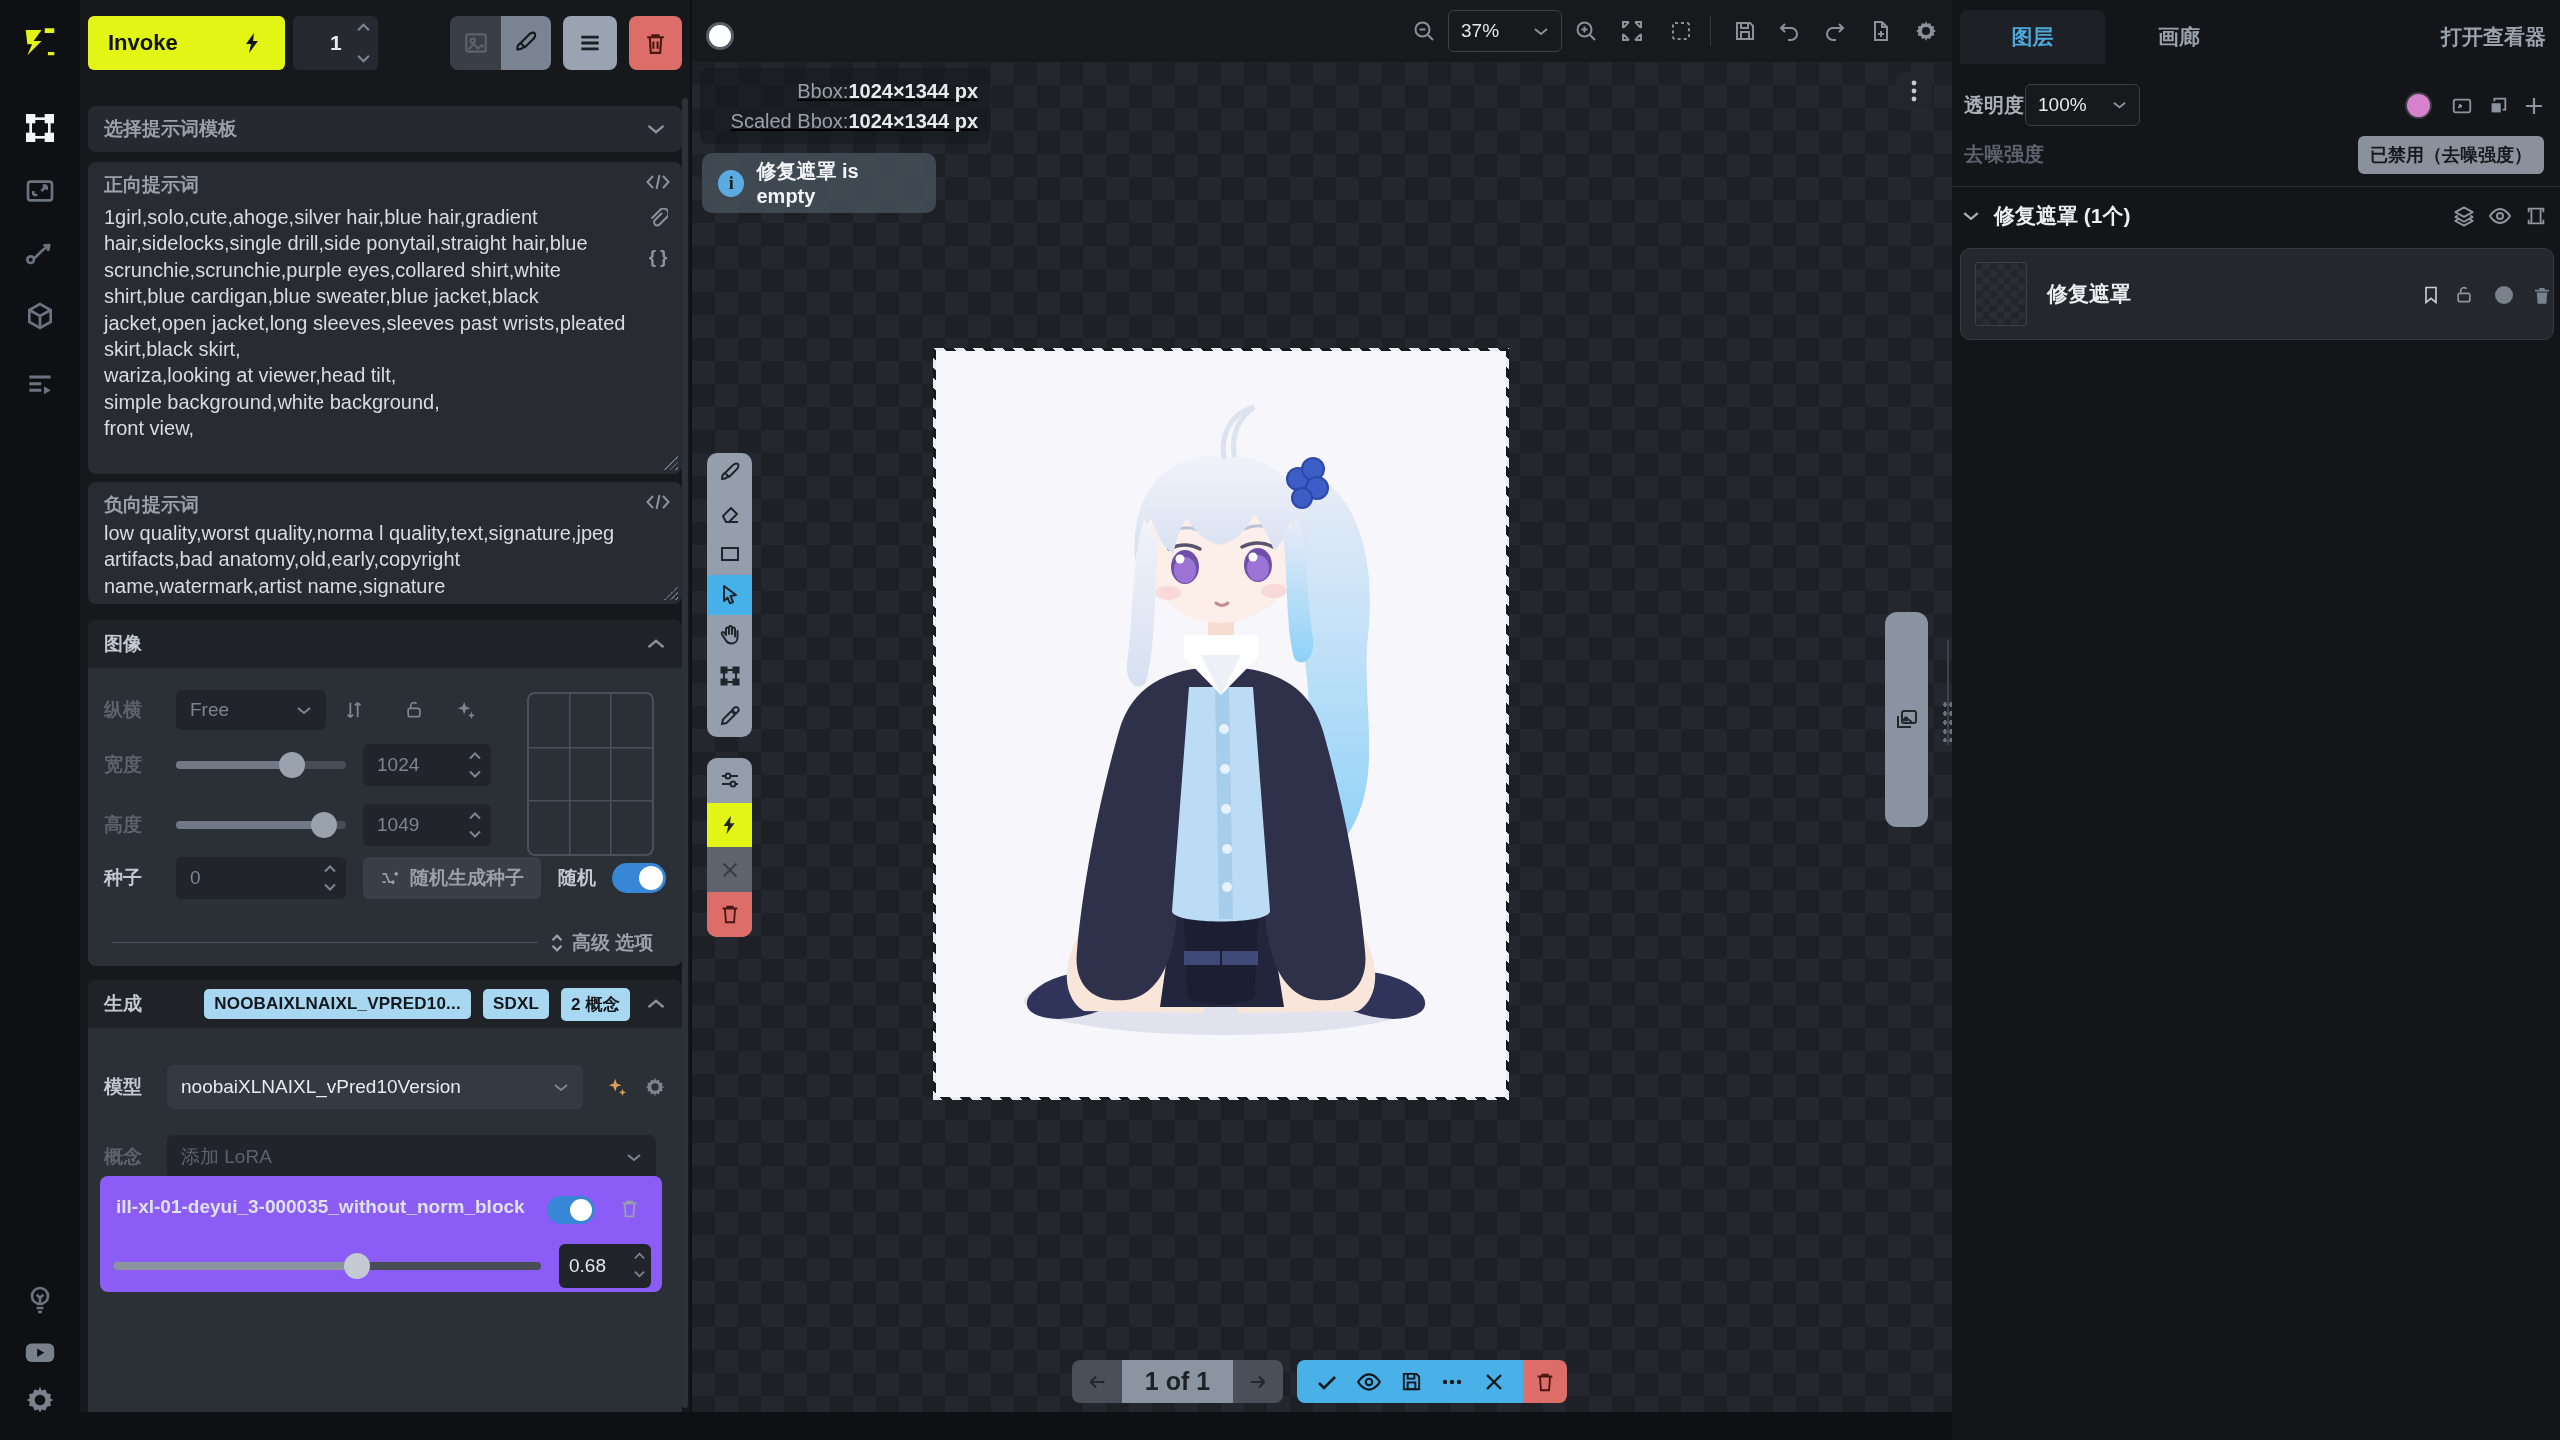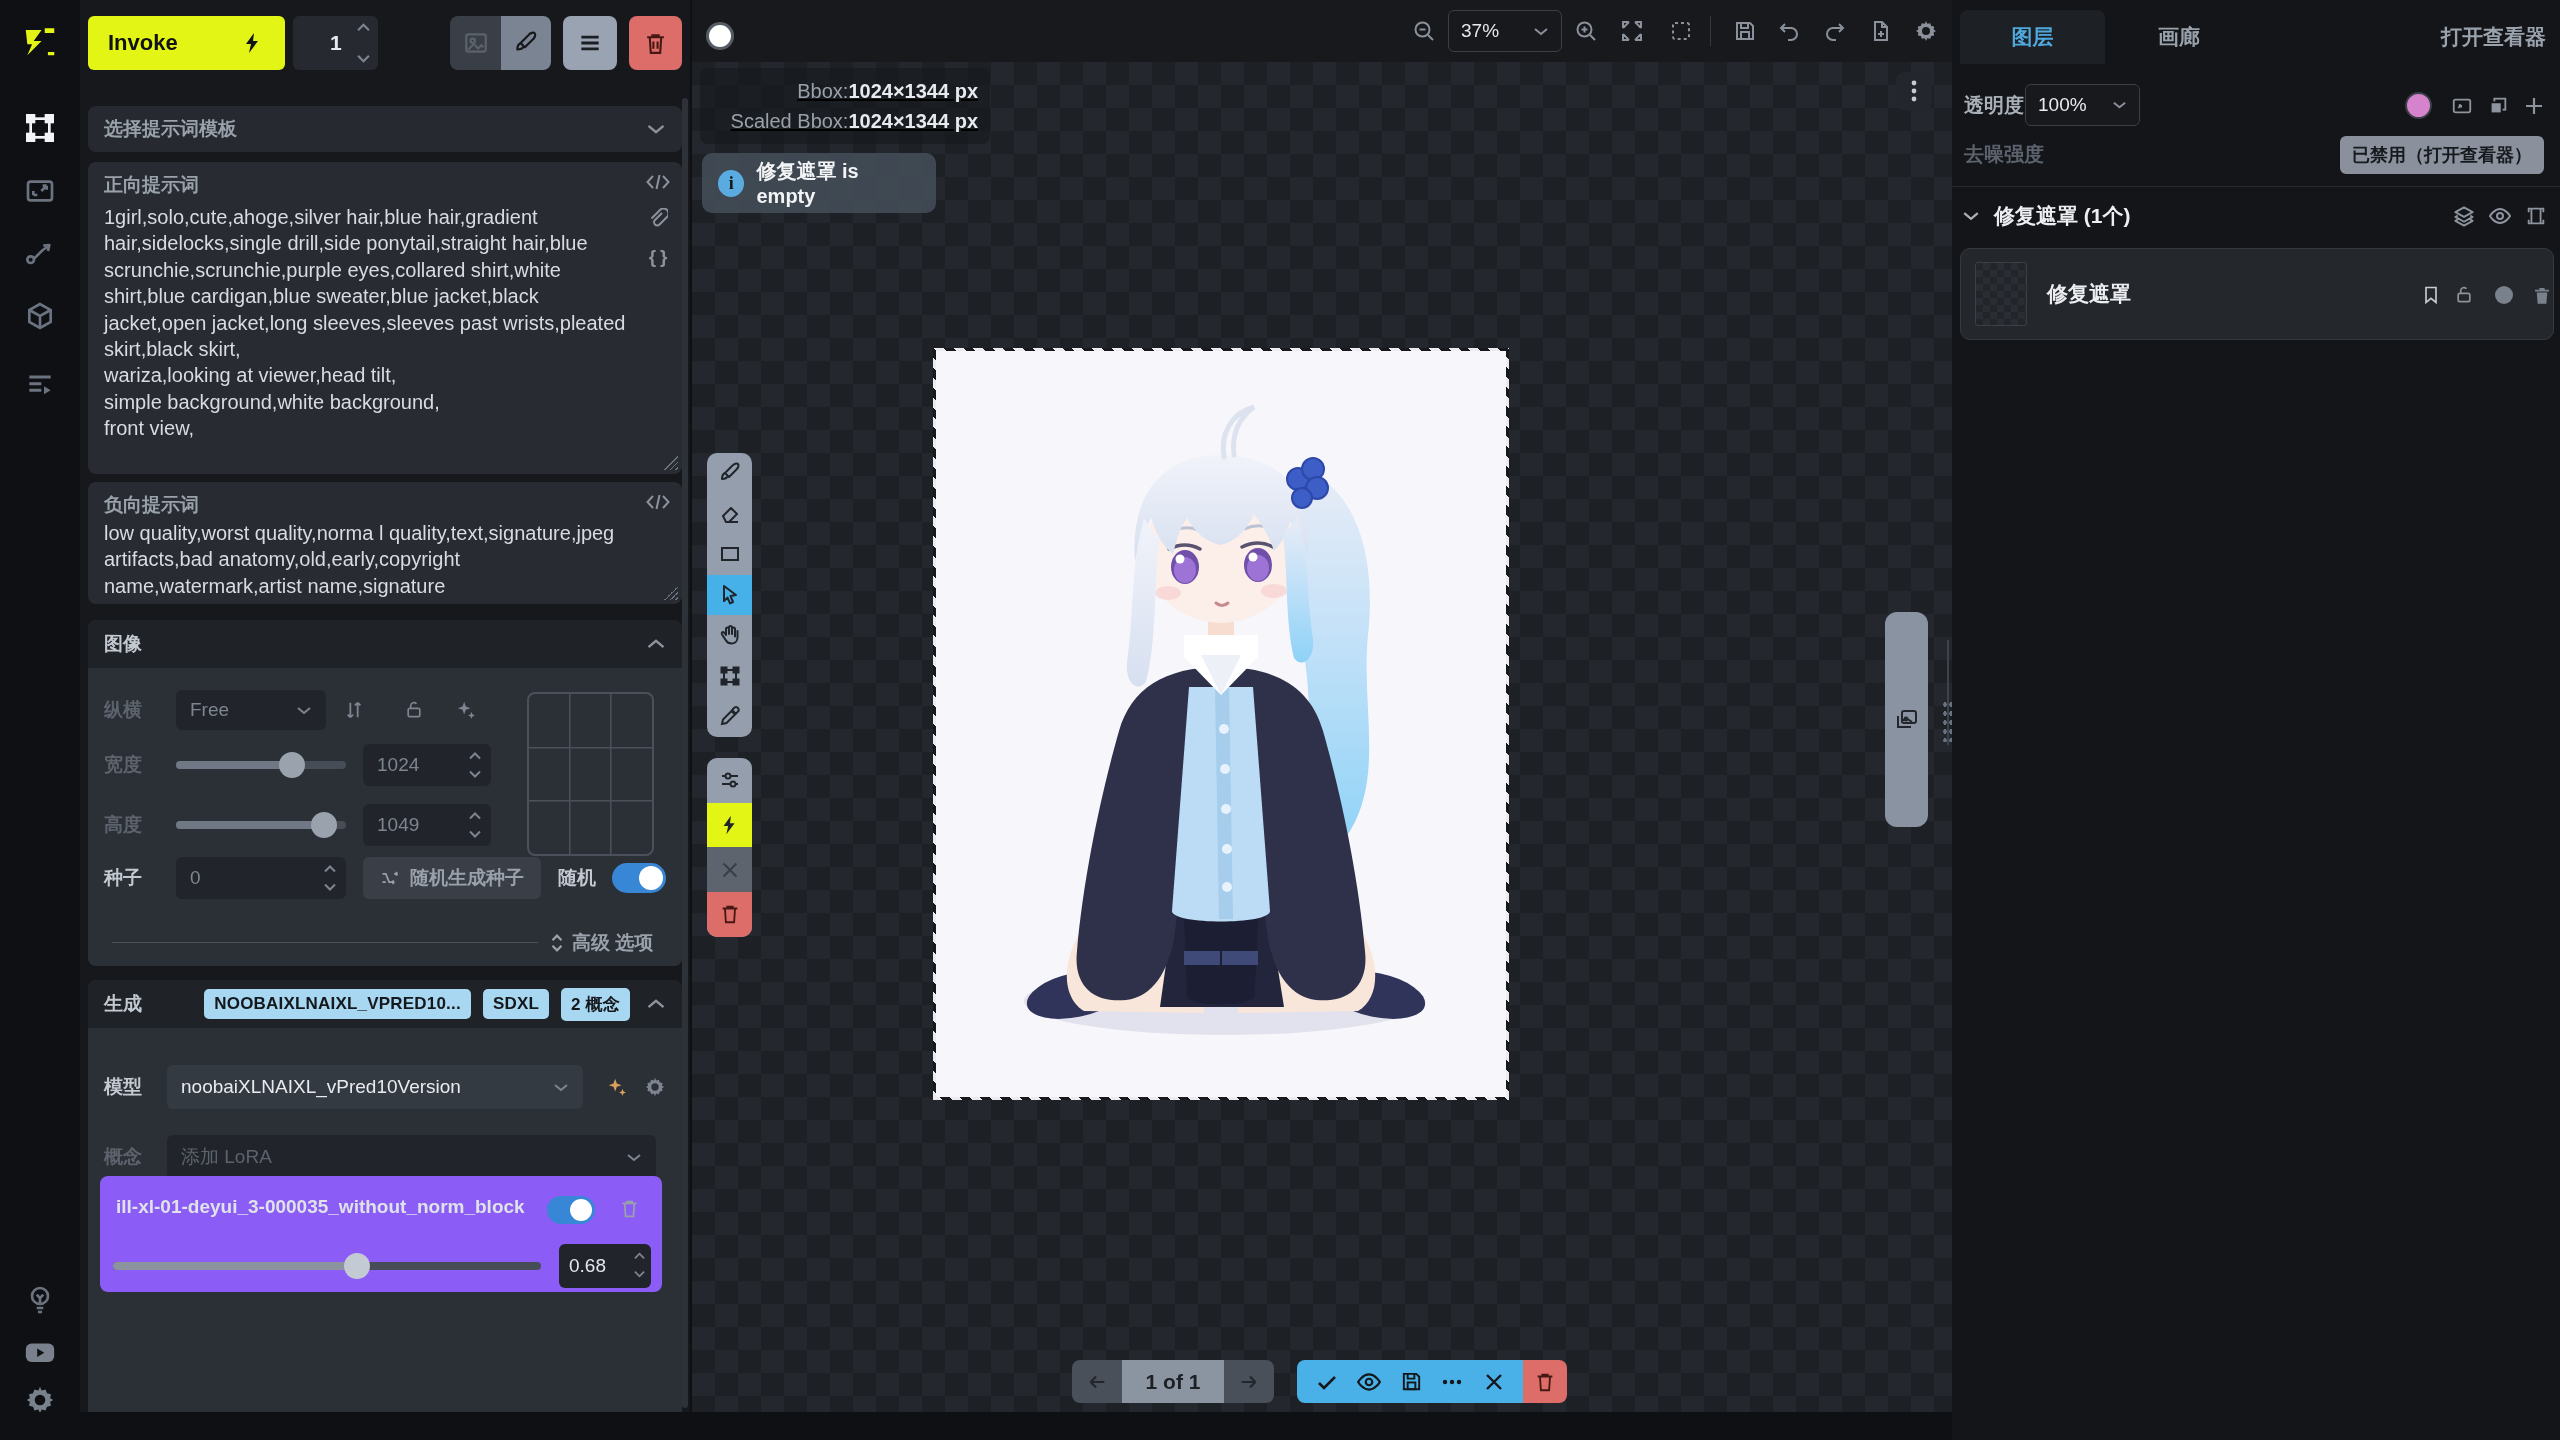--- a/index.html
+++ b/index.html
@@ -125,21 +125,21 @@
     background:repeating-linear-gradient(45deg,#ececf0 0 7px,#17191d 7px 14px); cursor:move; }
   .gen-image svg { width:570px; height:746px; }
 
   .staged-pill { left:1193px; top:550px; width:43px; height:215px; background:#8a93a2; border-radius:12px; display:flex; align-items:center; justify-content:center; color:#23262c; cursor:pointer; }
   .pane-line { left:1255px; top:578px; width:2px; height:105px; background:#3d434b; }
   .pane-dots { left:1250px; top:638px; width:12px; height:42px;
     background-image:radial-gradient(#6a7280 1.6px, transparent 1.7px); background-size:6px 9px; cursor:col-resize; }
 
   .pager { left:380px; top:1298px; height:43px; display:flex; border-radius:8px; overflow:hidden; }
   .pager .pg-arrow { width:50px; background:#4a505a; color:#23262c; display:flex; align-items:center; justify-content:center; cursor:pointer; }
-  .pager .pg-mid { width:102px; background:#8b95a2; color:#1d2126; font-size:21px; font-weight:700; display:flex; align-items:center; justify-content:center; }
+  .pager .pg-mid { width:111px; background:#8b95a2; color:#1d2126; font-size:25px; font-weight:700; display:flex; align-items:center; justify-content:center; }
   .action-bar { left:605px; top:1298px; height:43px; display:flex; border-radius:8px; overflow:hidden; }
   .ab-blue { width:226px; background:#49b0e8; display:flex; align-items:center; justify-content:space-evenly; color:#14171b; }
   .ab-blue .ai { cursor:pointer; display:flex; }
   .ab-red { width:44px; background:#dd6d68; color:#471714; display:flex; align-items:center; justify-content:center; cursor:pointer; }
 
   .bottom-strip { left:0; top:1412px; width:1952px; height:28px; background:#0e1013; }
 
   
   .right-panel { left:1952px; top:0; width:608px; height:1440px; background:#131519; }
   .tab { top:10px; height:54px; display:flex; align-items:center; justify-content:center; font-size:21px; font-weight:700; cursor:pointer; }
@@ -813,21 +813,21 @@
           <rect x="4" y="8" width="12" height="12" fill="#8d949d" stroke="#131519"></rect>
         </svg>
     </span>
     <span class="rp-icon" style="left:582px;top:106px">
       <svg width="24" height="24" viewBox="0 0 24 24" fill="none" stroke="currentColor" stroke-width="2.2">
           <path d="M12 4v16M4 12h16"></path>
         </svg>
     </span>
 
     <span class="row-label dim" style="left:12px;top:154px;font-size:20px">去噪强度</span>
-    <div class="dis-badge">已禁用（打开查看器）</div>
+    <div class="dis-badge">已禁用（去噪强度）</div>
 
     <div class="abs rp-div"></div>
 
     <div class="abs mask-head">
       <svg width="18" height="12" viewBox="0 0 16 10" fill="none" stroke="#aab0b8" stroke-width="2">
           <path d="m2 2.5 6 5 6-5"></path>
         </svg>
       <span>修复遮罩 (1个)</span>
     </div>
     <span class="rp-icon" style="left:512px;top:216px">

